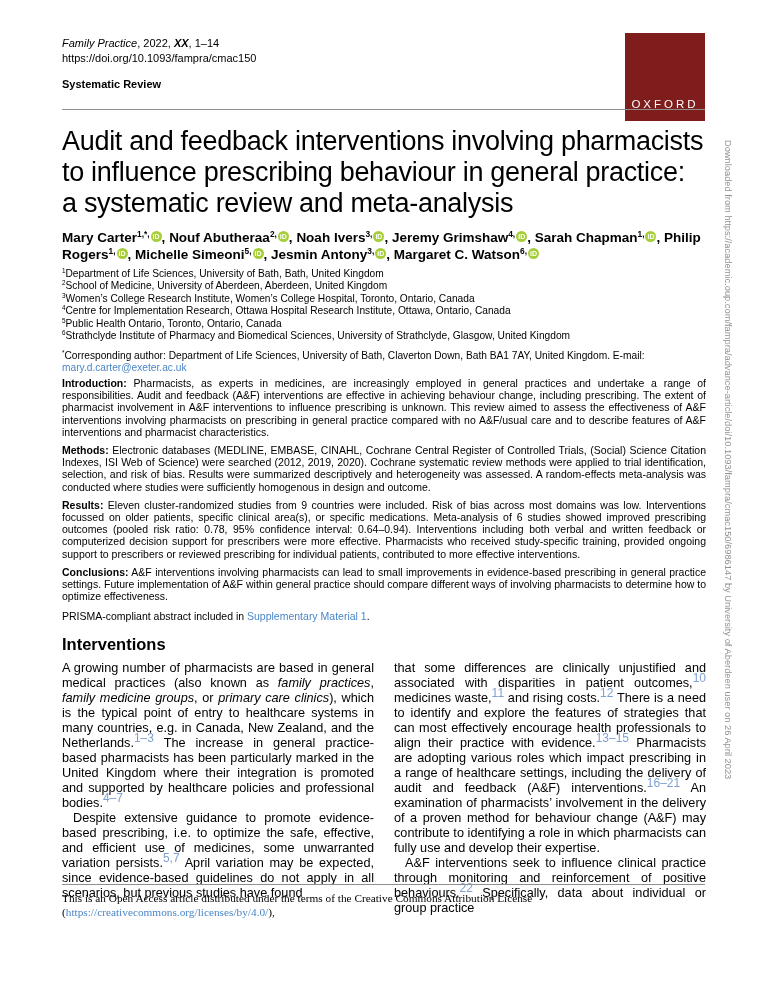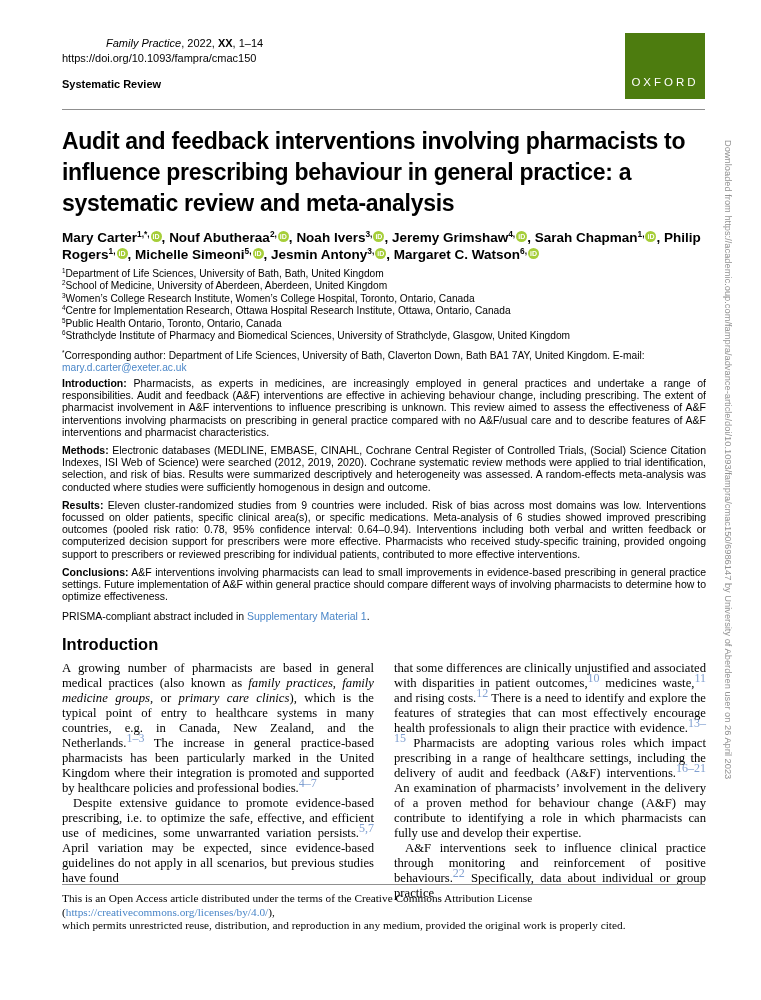--- a/index.html
+++ b/index.html
@@ -5,29 +5,29 @@
   * { margin:0; padding:0; box-sizing:border-box; }
   html,body { background:#ffffff; }
   .page {
     position:relative; width:761px; height:1000px; background:#fff;
     font-family:"Liberation Sans", sans-serif; color:#000; overflow:hidden;
   }
   
   .header { position:absolute; left:62px; top:36px; font-size:11px; line-height:15px; }
   .article-type { font-weight:bold; margin-top:11px; }
   .logo {
-    position:absolute; left:625px; top:33px; width:80px; height:66px;
-    background:#4d7c0f; color:#fff; display:flex; align-items:flex-end; justify-content:center;
+    position:absolute; left:625px; top:33px; width:80px; height:88px;
+    background:#7f1d1d; color:#fff; display:flex; align-items:flex-end; justify-content:center;
     padding-bottom:11px; font-size:11.5px; letter-spacing:3px; font-weight:500;
   }
   .rule-top { position:absolute; left:62px; top:109px; width:643px; border-top:1.5px solid #8f8f8f; }
   
   .title {
     position:absolute; left:62px; top:126px; width:644px;
-    font-size:23px; line-height:31px; font-weight:bold; letter-spacing:-0.3px;
+    font-size:27px; line-height:31px; font-weight:normal; letter-spacing:-0.3px;
   }
   .authors { position:absolute; left:62px; top:229px; width:650px; font-size:13.5px; line-height:17px; font-weight:bold; }
   .authors sup { font-size:62%; vertical-align:super; line-height:0; }
   .orcid {
     display:inline-block; width:11px; height:11px; border-radius:50%;
     background:#a6ce39; color:#fff; font-size:7px; line-height:11px; text-align:center;
     font-weight:bold; position:relative; top:-3px; margin-left:1px;
   }
   .affils { position:absolute; left:62px; top:268px; width:650px; font-size:10.2px; line-height:12.4px; }
   .affils sup { font-size:62%; vertical-align:super; line-height:0; }
@@ -37,42 +37,42 @@
   .abstract { position:absolute; left:62px; top:377px; width:644px; font-size:10.5px; line-height:12.2px; text-align:justify; }
   .abstract .sec { margin-bottom:6px; }
   .seclabel { font-weight:bold; }
   .prisma { margin-bottom:6px; text-align:left;margin-top:8px; }
   .keywords { text-align:left; }
   .lnk { color:#4a86c8; text-decoration:none; cursor:pointer; }
   
   .body-heading { position:absolute; left:62px; top:635px; font-size:16.5px; font-weight:bold; }
   .columns { position:absolute; left:62px; top:661px; width:644px; display:flex; gap:20px; }
   .col {
-    width:312px; font-family:Liberation Serif, serif; font-size:12.7px; line-height:15px;
+    width:312px; font-family:Liberation Sans, sans-serif; font-size:12.7px; line-height:15px;
     text-align:justify;
   }
   .col p { margin:0; }
   .col p.indent { text-indent:11px; }
   sup.ref, .ref { font-size:12px; color:#7f9fd1; vertical-align:super; line-height:0; }
   
   .rule-bottom { position:absolute; left:62px; top:884px; width:643px; border-top:1px solid #8f8f8f; }
   .footer { position:absolute; left:62px; top:892px; width:650px; font-family:"Liberation Serif", serif; font-size:11.3px; line-height:13.5px; }
   
   .sidebar-note {
     position:absolute; left:723px; top:140px; height:760px;
     writing-mode:vertical-rl; font-size:9.3px; color:#909090; white-space:nowrap;
   }
 </style>
 </head>
 <body>
 
 <div class="page">
 
   <header class="header">
-    <div><span style="font-style: italic; margin-left: 44px;">Family Practice</span><span>, 2022, </span><span style="font-weight: bold;">XX</span><span>, 1–14</span></div>
+    <div><span style="font-style: italic;">Family Practice</span><span>, 2022, </span><span style="font-weight: bold; font-style: italic;">XX</span><span>, 1–14</span></div>
     <div>https://doi.org/10.1093/fampra/cmac150</div>
     <div class="article-type">Systematic Review</div>
   </header>
 
   <div class="logo">
     <span>OXFORD</span>
   </div>
 
   <div class="rule-top"></div>
 
@@ -98,35 +98,34 @@
     <div>
 
     <p class="sec"><span class="seclabel">Introduction:</span> <span>Pharmacists, as experts in medicines, are increasingly employed in general practices and undertake a range of responsibilities. Audit and feedback (A&amp;F) interventions are effective in achieving behaviour change, including prescribing. The extent of pharmacist involvement in A&amp;F interventions to influence prescribing is unknown. This review aimed to assess the effectiveness of A&amp;F interventions involving pharmacists on prescribing in general practice compared with no A&amp;F/usual care and to describe features of A&amp;F interventions and pharmacist characteristics.</span></p>
         <p class="sec"><span class="seclabel">Methods:</span> <span>Electronic databases (MEDLINE, EMBASE, CINAHL, Cochrane Central Register of Controlled Trials, (Social) Science Citation Indexes, ISI Web of Science) were searched (2012, 2019, 2020). Cochrane systematic review methods were applied to trial identification, selection, and risk of bias. Results were summarized descriptively and heterogeneity was assessed. A random-effects meta-analysis was conducted where studies were sufficiently homogenous in design and outcome.</span></p>
         <p class="sec"><span class="seclabel">Results:</span> <span>Eleven cluster-randomized studies from 9 countries were included. Risk of bias across most domains was low. Interventions focussed on older patients, specific clinical area(s), or specific medications. Meta-analysis of 6 studies showed improved prescribing outcomes (pooled risk ratio: 0.78, 95% confidence interval: 0.64–0.94). Interventions including both verbal and written feedback or computerized decision support for prescribers were more effective. Pharmacists who received study-specific training, provided ongoing support to prescribers or reviewed prescribing for individual patients, contributed to more effective interventions.</span></p>
         <p class="sec"><span class="seclabel">Conclusions:</span> <span>A&amp;F interventions involving pharmacists can lead to small improvements in evidence-based prescribing in general practice settings. Future implementation of A&amp;F within general practice should compare different ways of involving pharmacists to determine how to optimize effectiveness.</span></p>
       </div>
     <p class="prisma"><span>PRISMA-compliant abstract included in </span><span class="lnk">Supplementary Material 1</span><span>.</span></p>
   </section>
 
-  <h2 class="body-heading">Introduction</h2>
+  <h2 class="body-heading">Interventions</h2>
 
   <div class="columns">
     <div class="col">
       <p><span>A growing number of pharmacists are based in general medical practices (also known as </span><span style="font-style: italic;">family practices</span><span>, </span><span style="font-style: italic;">family medicine groups</span><span>, or </span><span style="font-style: italic;">primary care clinics</span><span>), which is the typical point of entry to healthcare systems in many countries, e.g. in Canada, New Zealand, and the Netherlands.</span><sup class="ref">1–3</sup><span> The increase in general practice-based pharmacists has been particularly marked in the United Kingdom where their integration is promoted and supported by healthcare policies and professional bodies.</span><sup class="ref">4–7</sup></p>
       <p class="indent"><span>Despite extensive guidance to promote evidence-based prescribing, i.e. to optimize the safe, effective, and efficient use of medicines, some unwarranted variation persists.</span><sup class="ref">5,7</sup><span> April variation may be expected, since evidence-based guidelines do not apply in all scenarios, but previous studies have found</span></p>
     </div>
     <div class="col">
       <p><span>that some differences are clinically unjustified and associated with disparities in patient outcomes,</span><sup class="ref">10</sup><span> medicines waste,</span><sup class="ref">11</sup><span> and rising costs.</span><sup class="ref">12</sup><span> There is a need to identify and explore the features of strategies that can most effectively encourage health professionals to align their practice with evidence.</span><sup class="ref">13–15</sup><span> Pharmacists are adopting various roles which impact prescribing in a range of healthcare settings, including the delivery of audit and feedback (A&amp;F) interventions.</span><sup class="ref">16–21</sup><span> An examination of pharmacists’ involvement in the delivery of a proven method for behaviour change (A&amp;F) may contribute to identifying a role in which pharmacists can fully use and develop their expertise.</span></p>
       <p class="indent"><span>A&amp;F interventions seek to influence clinical practice through monitoring and reinforcement of positive behaviours.</span><sup class="ref">22</sup><span> Specifically, data about individual or group practice</span></p>
     </div>
   </div>
 
   <div class="rule-bottom"></div>
 
   <footer class="footer">
     <div><span>This is an Open Access article distributed under the terms of the Creative Commons Attribution License (</span><span class="lnk">https://creativecommons.org/licenses/by/4.0/</span><span>),</span></div>
-    <div>which permits unrestricted reuse, distribution, and reproduction in any medium, provided the original work is properly cited.</div>
   </footer>
 
   <div class="sidebar-note">Downloaded from https://academic.oup.com/fampra/advance-article/doi/10.1093/fampra/cmac150/6986147 by University of Aberdeen user on 26 April 2023</div>
 
 </div>
 
 </body></html>

